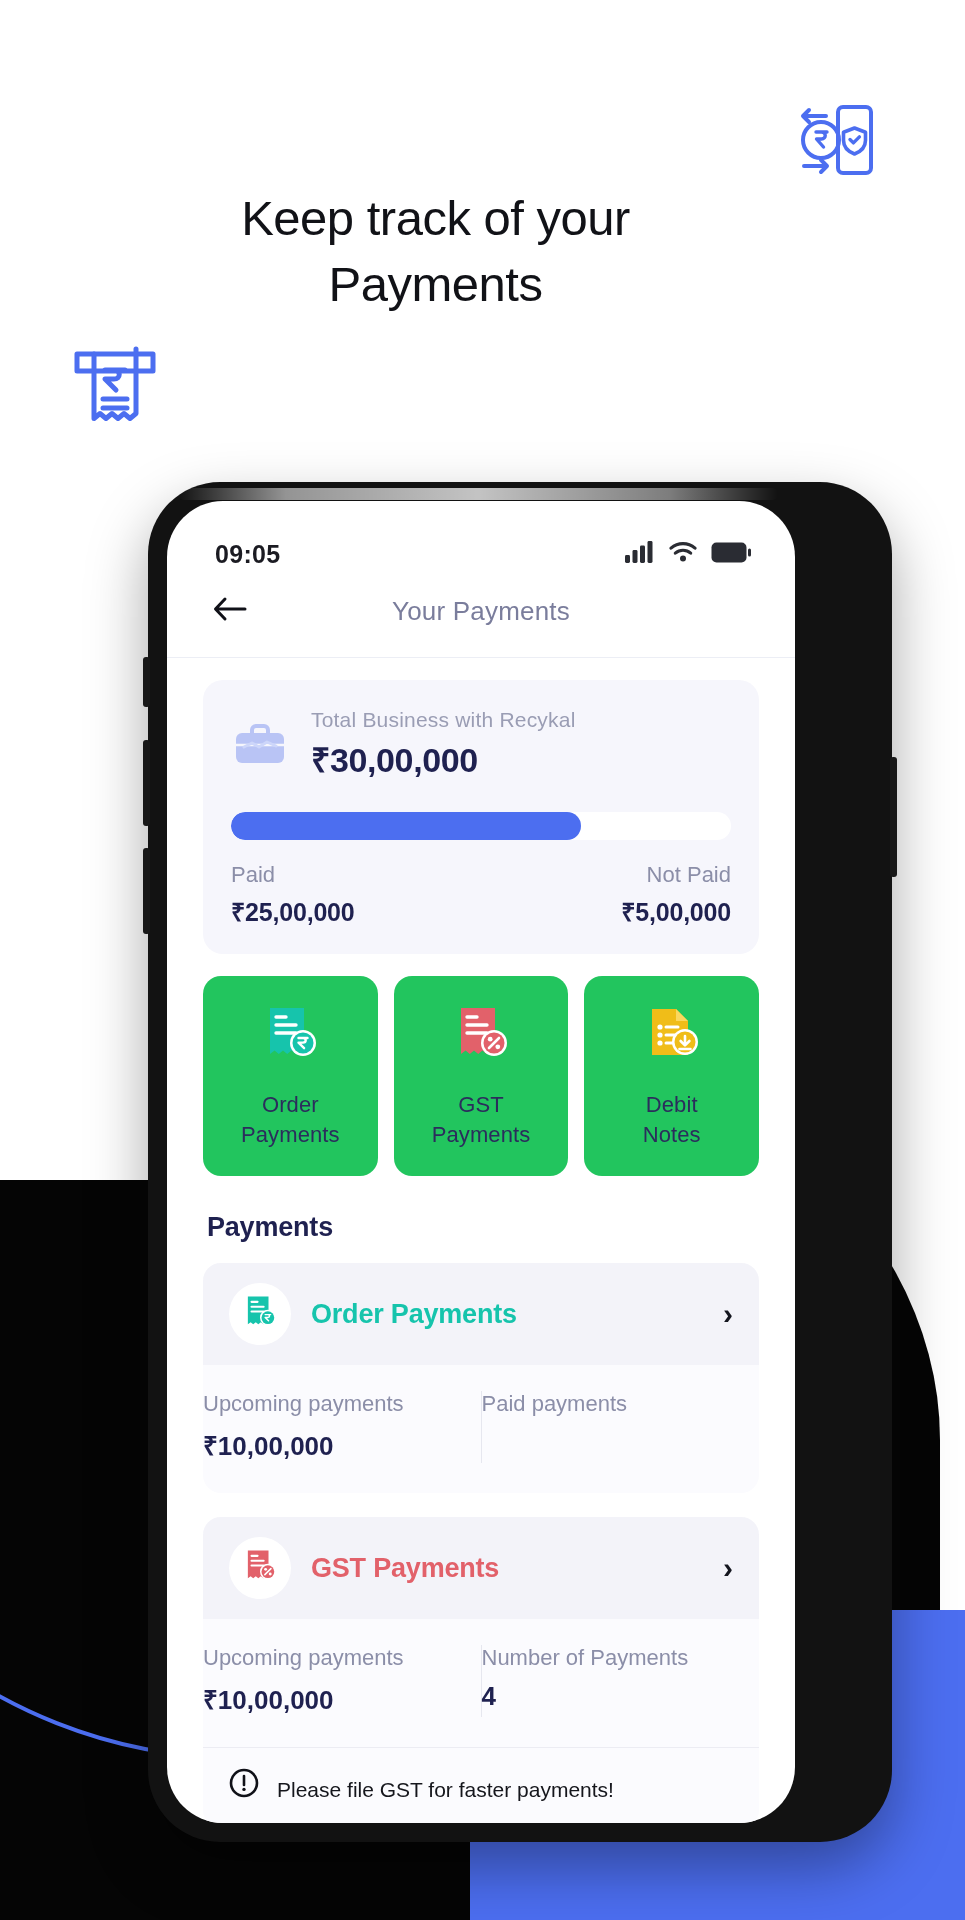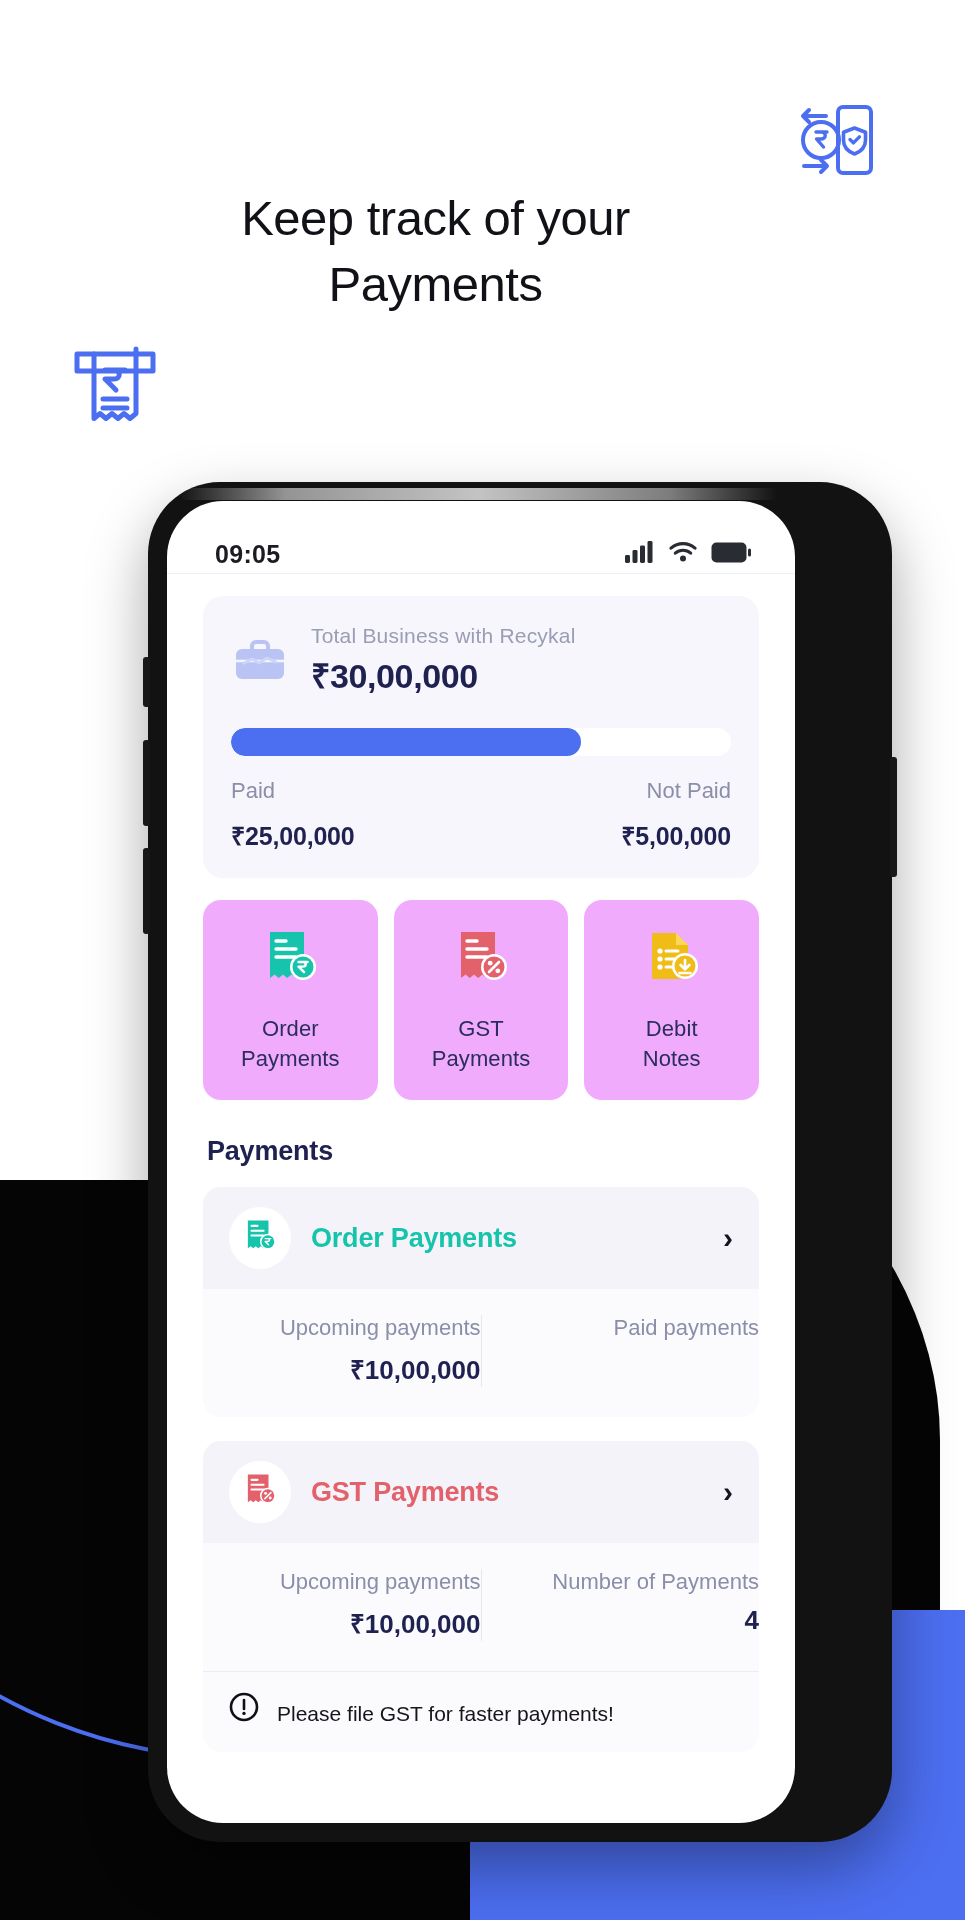--- a/index.html
+++ b/index.html
@@ -128,26 +128,26 @@
 
   .progress-track {
     margin-top: 30px; height: 28px; background: #ffffff; border-radius: 16px; overflow: hidden;
   }
   .progress-fill { height: 100%; background: #4c6ef0; border-radius: 16px; }
 
   .split-row { display: flex; justify-content: space-between; margin-top: 22px; }
   .split-col { display: flex; flex-direction: column; }
   .split-col.right { align-items: flex-end; }
   .split-label { font-size: 22px; color: #8b8ea8; }
-  .split-value { font-size: 25px; font-weight: 700; color: #1f2150; margin-top: 14px; letter-spacing: -0.2px; }
+  .split-value { font-size: 25px; font-weight: 700; color: #1f2150; margin-top: 6px; letter-spacing: -0.2px; }
 
   
   .tiles { display: flex; gap: 16px; margin-top: 22px; }
   .tile {
-    flex: 1; background: #f0abfc; border-radius: 18px;
+    flex: 1; background: #22c55e; border-radius: 18px;
     padding: 28px 10px 26px 10px;
     display: flex; flex-direction: column; align-items: center; cursor: pointer;
   }
   .tile-icon { height: 66px; display: flex; align-items: center; justify-content: center; }
   .tile-label {
     margin-top: 20px; font-size: 22px; font-weight: 500; color: #2b2d5c;
     text-align: center; line-height: 30px; letter-spacing: .1px;
   }
 
   
@@ -164,21 +164,21 @@
   .pay-badge {
     width: 62px; height: 62px; border-radius: 50%; background: #ffffff;
     display: flex; align-items: center; justify-content: center; flex: none;
   }
   .pay-title { font-size: 27px; font-weight: 700; letter-spacing: -0.2px; flex: 1; }
   .pay-title.teal { color: #16c4ac; }
   .pay-title.red { color: #e2616a; }
   .chev { font-size: 30px; color: #14161f; font-weight: 700; line-height: 1; }
 
   .pay-stats { display: flex; padding: 26px 0 30px 0; }
-  .stat { flex: 1; text-align: right; }
+  .stat { flex: 1; text-align: left; }
   .stat + .stat { border-left: 1px solid #e6e7ef; }
   .stat-label { font-size: 22px; color: #8b8ea8; }
   .stat-value { font-size: 26px; font-weight: 700; color: #1f2150; margin-top: 10px; }
 
   .note-row {
     display: flex; align-items: flex-end; gap: 18px;
     border-top: 1px solid #ececf3; padding: 20px 26px 26px 26px;
   }
   .note-text { font-size: 21px; color: #15161c; font-weight: 500; }
 </style>
@@ -250,20 +250,30 @@
           </span>
           <span>
             <svg width="40" height="21" viewBox="0 0 40 21">
                 <rect x="0.5" y="0.5" width="35" height="20" rx="5" fill="#2a2c33"></rect>
                 <rect x="37" y="6.5" width="3" height="8" rx="1.5" fill="#2a2c33"></rect>
               </svg>
           </span>
         </div>
       </div>
 
+      <div class="appbar">
+        <div class="back-btn">
+          <span>
+            <svg width="34" height="26" viewBox="0 0 34 26">
+                <path d="M32 13H3M12 3L2.5 13 12 23" stroke="#101118" stroke-width="3" stroke-linecap="round" stroke-linejoin="round" fill="none"></path>
+              </svg>
+          </span>
+        </div>
+        <div class="appbar-title">Your Payments</div>
+      </div>
       <div class="divider-line"></div>
 
       <div class="body">
 
         <div class="summary-card">
           <div class="summary-top">
             <div class="biz-icon-wrap">
               <svg width="50" height="44" viewBox="0 0 50 44">
                 <rect x="1" y="10" width="48" height="30" rx="6" fill="#b9c4f5"></rect>
                 <path d="M17 10V7a4 4 0 014-4h8a4 4 0 014 4v3" stroke="#b9c4f5" stroke-width="4" fill="none" stroke-linecap="round"></path>

